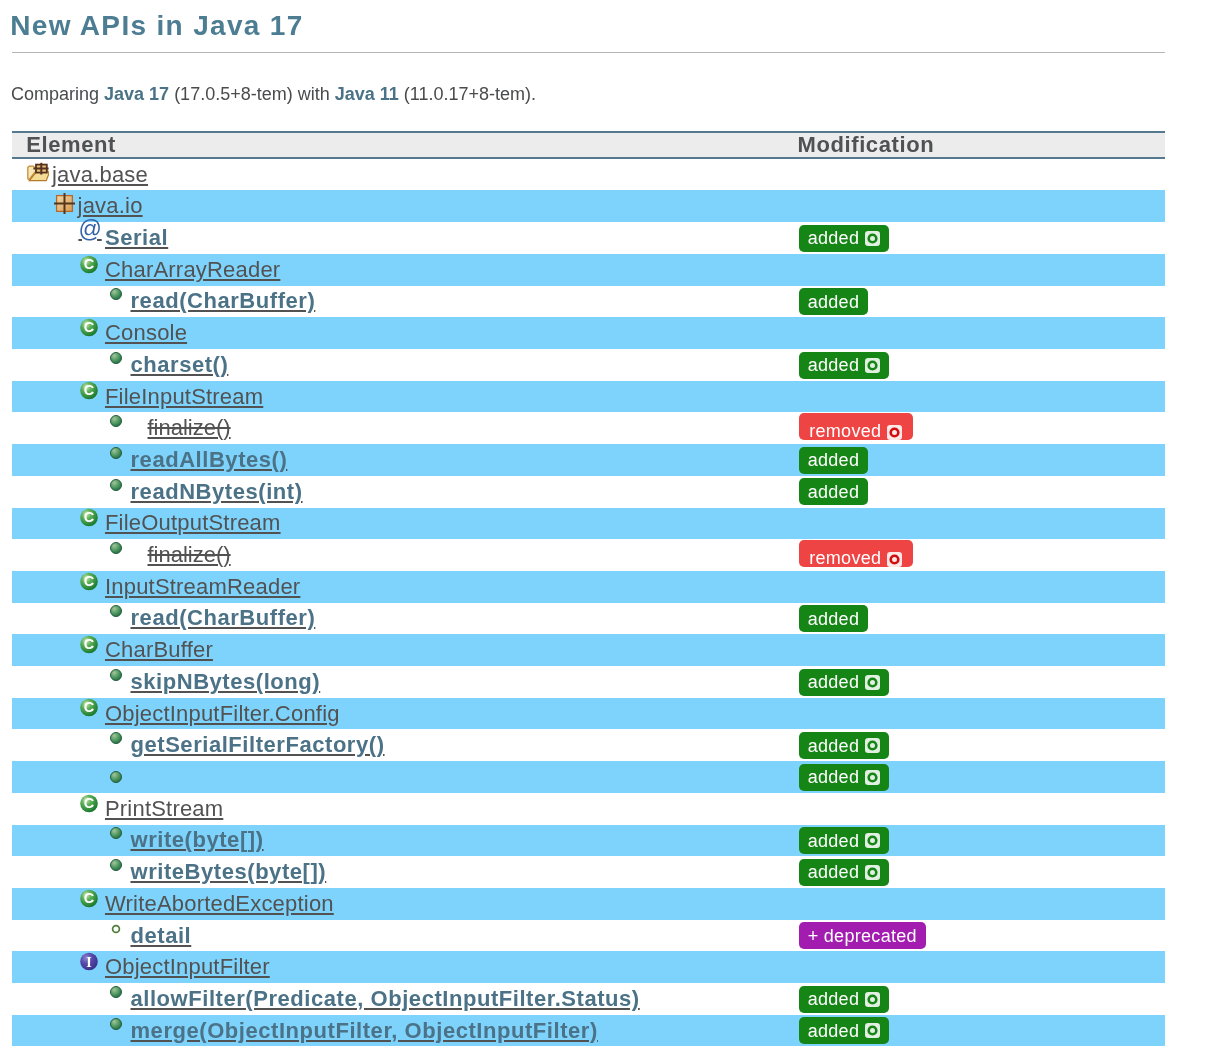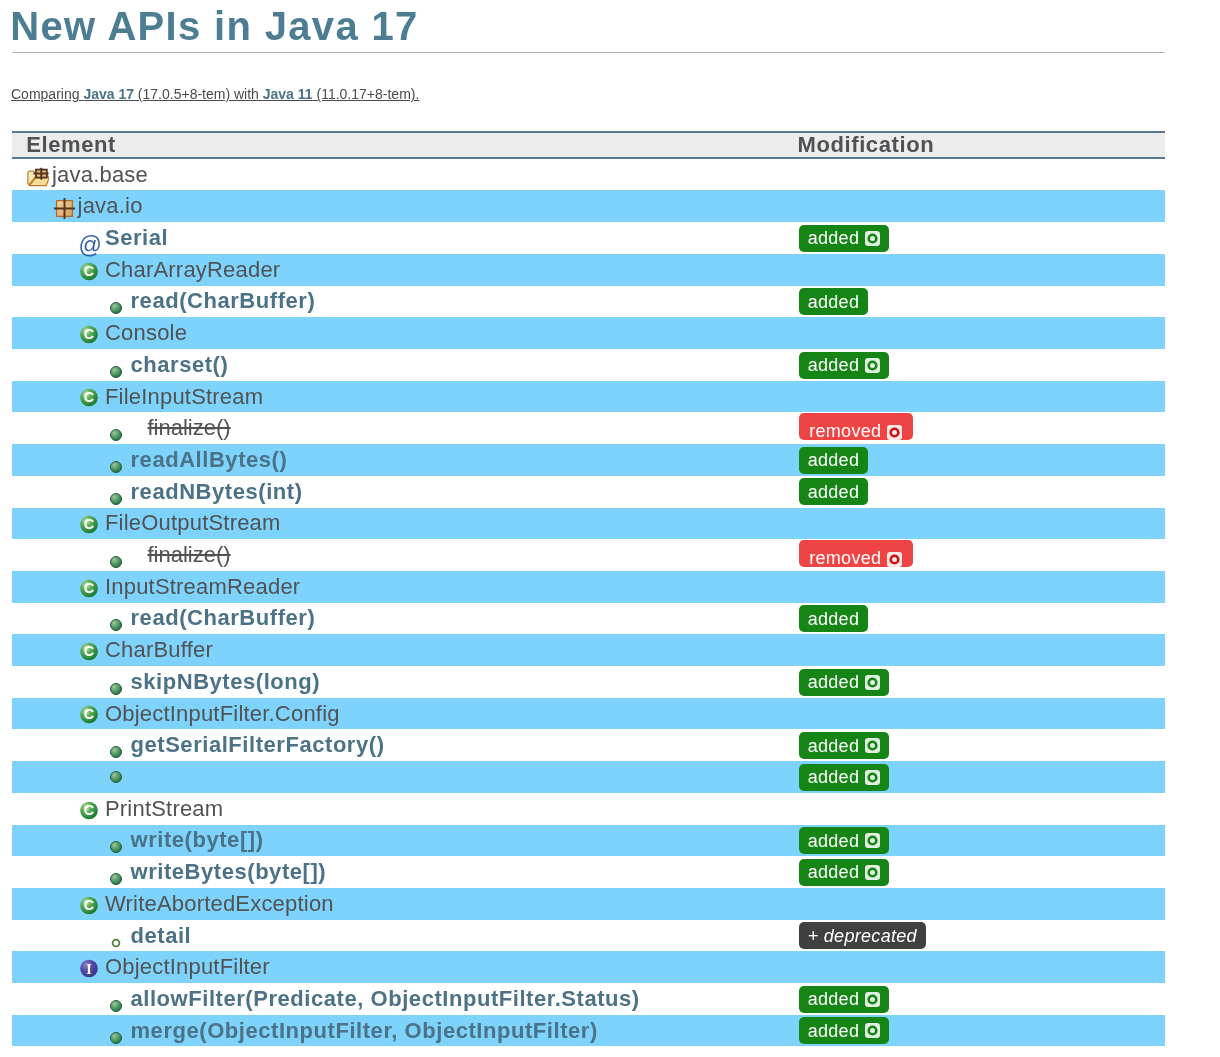--- a/index.html
+++ b/index.html
@@ -1,40 +1,40 @@
 <!DOCTYPE html>
 <html><head>
 <meta charset="utf-8">
 <style>
 html,body{margin:0;padding:0;background:#fff;}
 body{font-family:"Liberation Sans",sans-serif;}
 .wrap{margin-left:11.7px;width:1153.8px;}
-h1{font-size:40px;line-height:44px;font-weight:bold;color:#4c7d92;margin:4.1px 0 0 0;padding:0 0 4px 1px;border-bottom:1.5px solid #b4b6b9;letter-spacing:1.33px;text-indent:-2.5px;}
-p.cmp{font-size:14px;line-height:26px;color:#4a4b4d;margin:28.2px 0 0 0;text-indent:-0.7px;text-decoration:underline;}
+h1{font-size:28px;line-height:44px;font-weight:bold;color:#4c7d92;margin:4.1px 0 0 0;padding:0 0 4px 1px;border-bottom:1.5px solid #b4b6b9;letter-spacing:1.33px;text-indent:-2.5px;}
+p.cmp{font-size:18px;line-height:26px;color:#4a4b4d;margin:28.2px 0 0 0;text-indent:-0.7px;}
 p.cmp a{color:#4b7287;font-weight:bold;text-decoration:none;}
 .tbl{margin-top:23.5px;font-size:22px;color:#525252;}
 .thead{box-sizing:border-box;height:28px;border-top:2px solid #55798e;border-bottom:2px solid #55798e;background:#ececec;display:flex;align-items:center;font-weight:bold;color:#4f5254;letter-spacing:0.6px;}
 .thead .c1{padding-left:14.5px;flex:0 0 771.3px;}
 .row{height:31.714px;display:flex;align-items:center;}
 .row.g{background:#7dd3fc;}
-.el{flex:0 0 787px;display:flex;align-items:flex-end;box-sizing:border-box;}
+.el{flex:0 0 787px;display:flex;align-items:flex-start;box-sizing:border-box;text-decoration:underline;}
 .l0{padding-left:14.8px;}
 .l1{padding-left:42.1px;}
 .l2{padding-left:68.7px;}
 .l3{padding-left:98.8px;}
 .el svg{flex:0 0 auto;}
 .el .txt{white-space:nowrap;letter-spacing:0.2px;}
 .ic{margin-right:5px;}
 a.ln{color:#4b7287;font-weight:bold;text-decoration:none;letter-spacing:0.55px;}
 .rm{text-decoration:line-through;margin-left:17px;}
 .badge{display:inline-flex;align-items:center;height:27px;border-radius:5px;padding:0 9px;color:#fff;font-size:18px;letter-spacing:0.3px;line-height:1;}
 .badge svg{margin-left:6px;}
 .bg-a{background:#158515;}
 .bg-r{background:#ef4444;padding:0 10.5px;align-items:flex-end;}
-.bg-d{background:#404040;font-style:italic;}
+.bg-d{background:#a21caf;}
 .at{display:inline-block;width:18px;margin-left:-2px;margin-right:8.6px;color:#3462a8;font-size:23px;line-height:10px;text-align:center;font-weight:normal;position:relative;top:-1.5px;}
 </style>
 </head>
 <body>
 <svg width="0" height="0" style="position:absolute">
 <defs>
 <radialGradient id="gc" cx="35%" cy="30%" r="75%">
 <stop offset="0%" stop-color="#cdeab4"></stop>
         <stop offset="38%" stop-color="#5aae58"></stop>
         <stop offset="100%" stop-color="#15752a"></stop>

